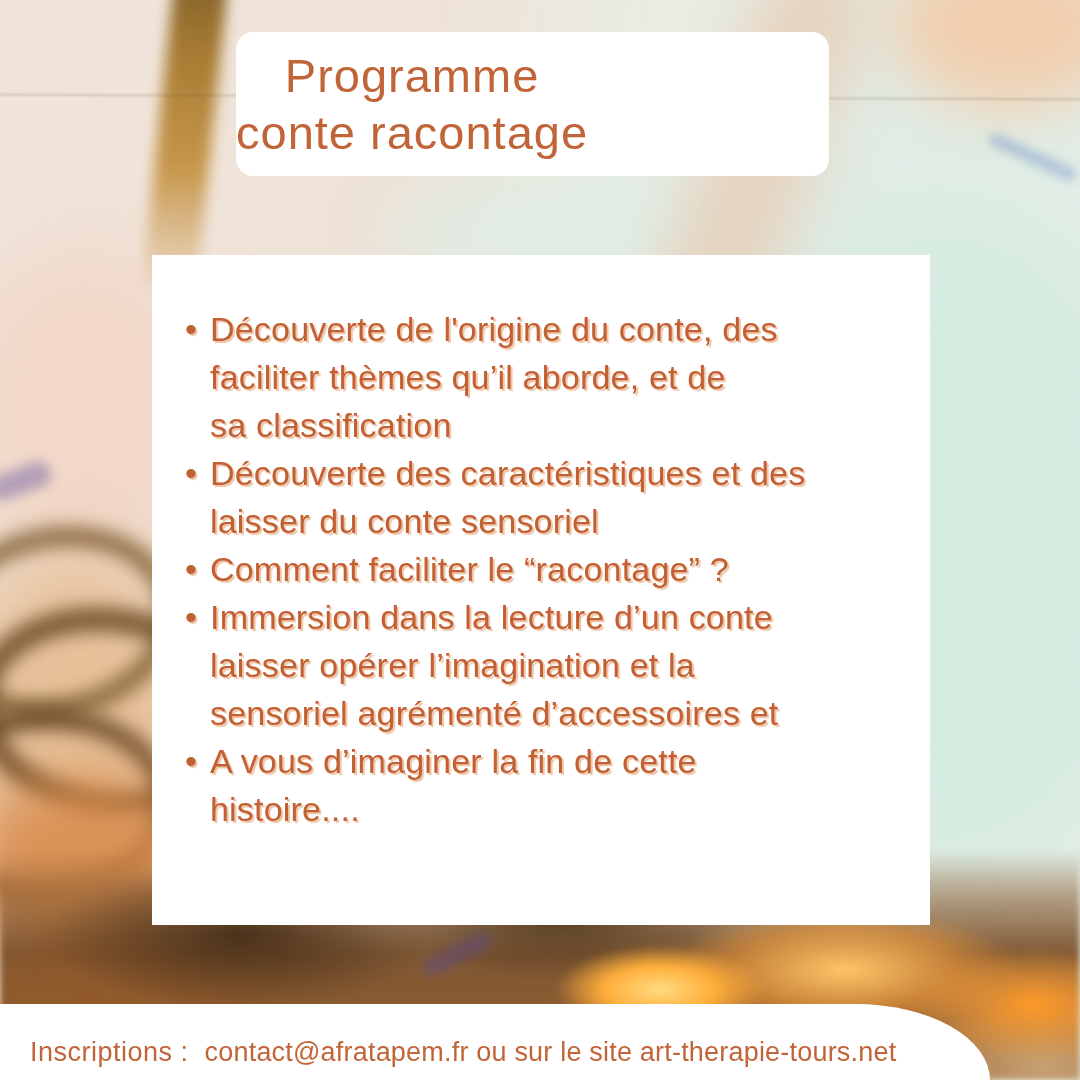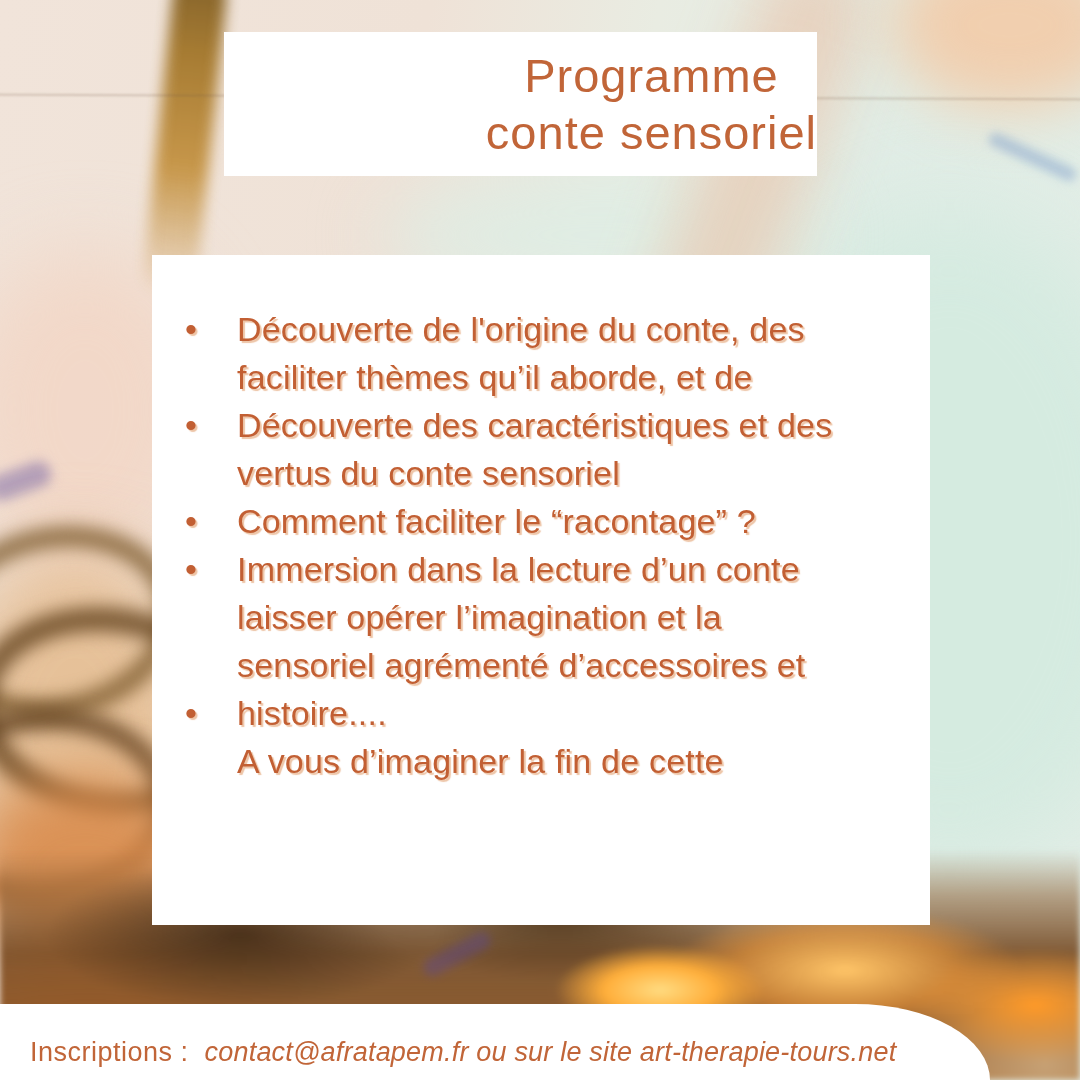--- a/index.html
+++ b/index.html
@@ -44,40 +44,40 @@
     radial-gradient(ellipse 160px 75px at 1035px 155px,#ff9a28 0%,rgba(240,140,40,0) 78%),
     radial-gradient(ellipse 200px 140px at 1045px 215px,rgba(201,164,120,.95) 0%,rgba(201,164,120,0) 80%),
     radial-gradient(ellipse 260px 100px at 240px 85px,rgba(66,42,20,.9) 0%,rgba(80,50,24,0) 75%),
     radial-gradient(ellipse 240px 90px at 560px 65px,rgba(74,48,22,.85) 0%,rgba(80,50,24,0) 75%),
     radial-gradient(ellipse 300px 120px at 90px 170px,rgba(150,90,40,.9) 0%,rgba(150,90,40,0) 80%),
     linear-gradient(to bottom,rgba(150,110,70,0) 0%,rgba(140,95,52,.55) 20%,rgba(118,76,38,.92) 45%,#8a5a2e 72%,#a06a36 100%);}
   .purple-scribble{left:420px;top:945px;width:74px;height:18px;transform:rotate(-28deg);
                    background:rgba(90,70,150,.4);filter:blur(4px);border-radius:10px;}
 
   
-  .title-box{position:absolute;z-index:2;left:224px;top:32px;width:593px;height:144px;
-             background:#ffffff;display:flex;flex-direction:column;align-items:flex-end;justify-content:center;}
+  .title-box{position:absolute;z-index:2;left:236px;top:32px;width:593px;height:144px;
+             background:#ffffff;display:flex;flex-direction:column;align-items:flex-start;justify-content:center;border-radius:17px;}
   .title-box h1{margin:0;font-weight:300;font-size:47px;line-height:57px;letter-spacing:1px;
                 color:#c16538;text-align:center;}
   .title-box h1 span{display:block;}
 
   .card{position:absolute;z-index:2;left:152px;top:255px;width:778px;height:670px;
         background:#ffffff;box-sizing:border-box;padding:50px 16px 0 26px;}
   .card ul{list-style:none;margin:0;padding:0;}
   .card li{display:flex;align-items:flex-start;font-size:34px;line-height:48px;color:#c25f33;
            text-shadow:2px 2px 1px rgba(228,164,118,.65);}
   .card .dot{flex:none;width:26px;text-align:center;}
   .card .txt{margin-left:6px;}
-  .card .ln{display:block;white-space:nowrap;letter-spacing:.2px;margin-left:27px;}
+  .card .ln{display:block;white-space:nowrap;letter-spacing:.2px;}
 
   .footer-bar{position:absolute;z-index:2;left:0;top:1004px;width:990px;height:96px;background:#ffffff;
               border-top-right-radius:135px 76px;display:flex;align-items:center;box-sizing:border-box;
               padding-left:30px;gap:16px;color:#c16538;font-size:27px;}
   .footer-bar .f-label{letter-spacing:.5px;}
-  .footer-bar .f-contact{font-style:italic;letter-spacing:.2px;}
+  .footer-bar .f-contact{letter-spacing:.2px;}
 </style>
 </head>
 <body>
 
 <div class="canvas">
 
   <div class="bg">
     <div class="pink-left"></div>
     <div class="mint-right"></div>
     <div class="mint-mid"></div>
@@ -92,59 +92,60 @@
     <div class="ring r2"></div>
     <div class="ring r3"></div>
     <div class="left-orange"></div>
     <div class="fire"></div>
     <div class="purple-scribble"></div>
   </div>
 
   <header class="title-box">
     <h1>
       <span>Programme</span>
-      <span>conte sensoriel</span>
+      <span>conte racontage</span>
     </h1>
   </header>
 
   <main class="card">
     <ul>
       <li>
         <span class="dot">•</span>
         <span class="txt">
           <span class="ln">Découverte de l'origine du conte, des</span>
           <span class="ln">faciliter thèmes qu’il aborde, et de</span>
+          <span class="ln">sa classification</span>
         </span>
       </li>
       <li>
         <span class="dot">•</span>
         <span class="txt">
           <span class="ln">Découverte des caractéristiques et des</span>
-          <span class="ln">vertus du conte sensoriel</span>
+          <span class="ln">laisser du conte sensoriel</span>
         </span>
       </li>
       <li>
         <span class="dot">•</span>
         <span class="txt">
           <span class="ln">Comment faciliter le “racontage” ?</span>
         </span>
       </li>
       <li>
         <span class="dot">•</span>
         <span class="txt">
           <span class="ln">Immersion dans la lecture d’un conte</span>
           <span class="ln">laisser opérer l’imagination et la</span>
           <span class="ln">sensoriel agrémenté d’accessoires et</span>
         </span>
       </li>
       <li>
         <span class="dot">•</span>
         <span class="txt">
+          <span class="ln">A vous d’imaginer la fin de cette</span>
           <span class="ln">histoire....</span>
-          <span class="ln">A vous d’imaginer la fin de cette</span>
         </span>
       </li>
     </ul>
   </main>
 
   <footer class="footer-bar">
     <span class="f-label">Inscriptions :</span>
     <span class="f-contact">contact@afratapem.fr ou sur le site art-therapie-tours.net</span>
   </footer>
 

